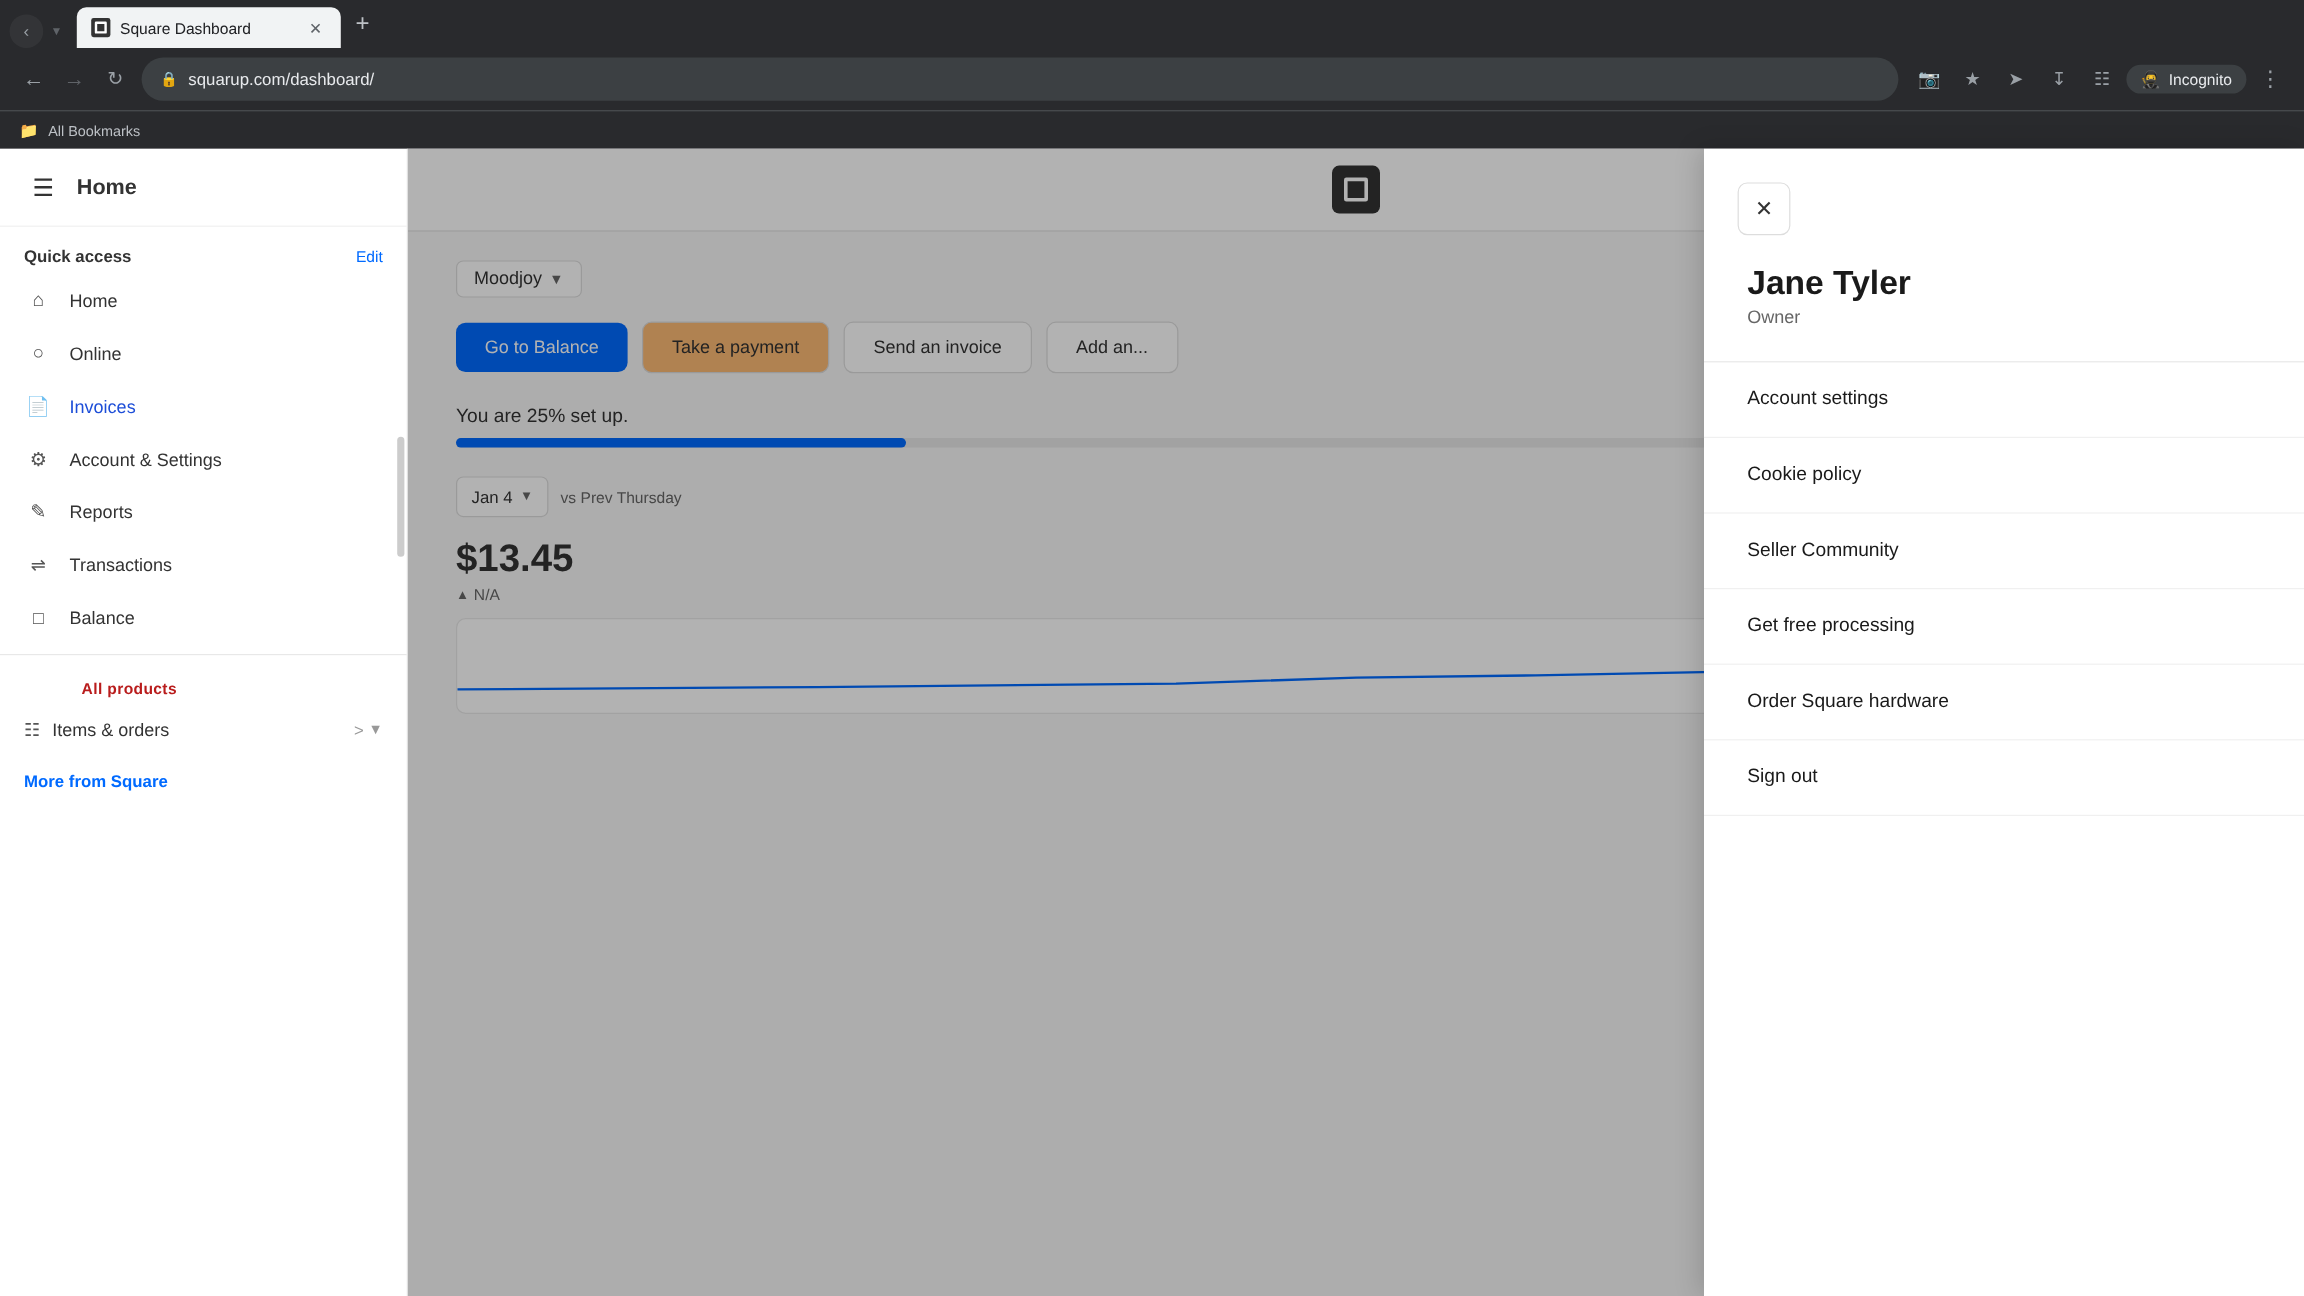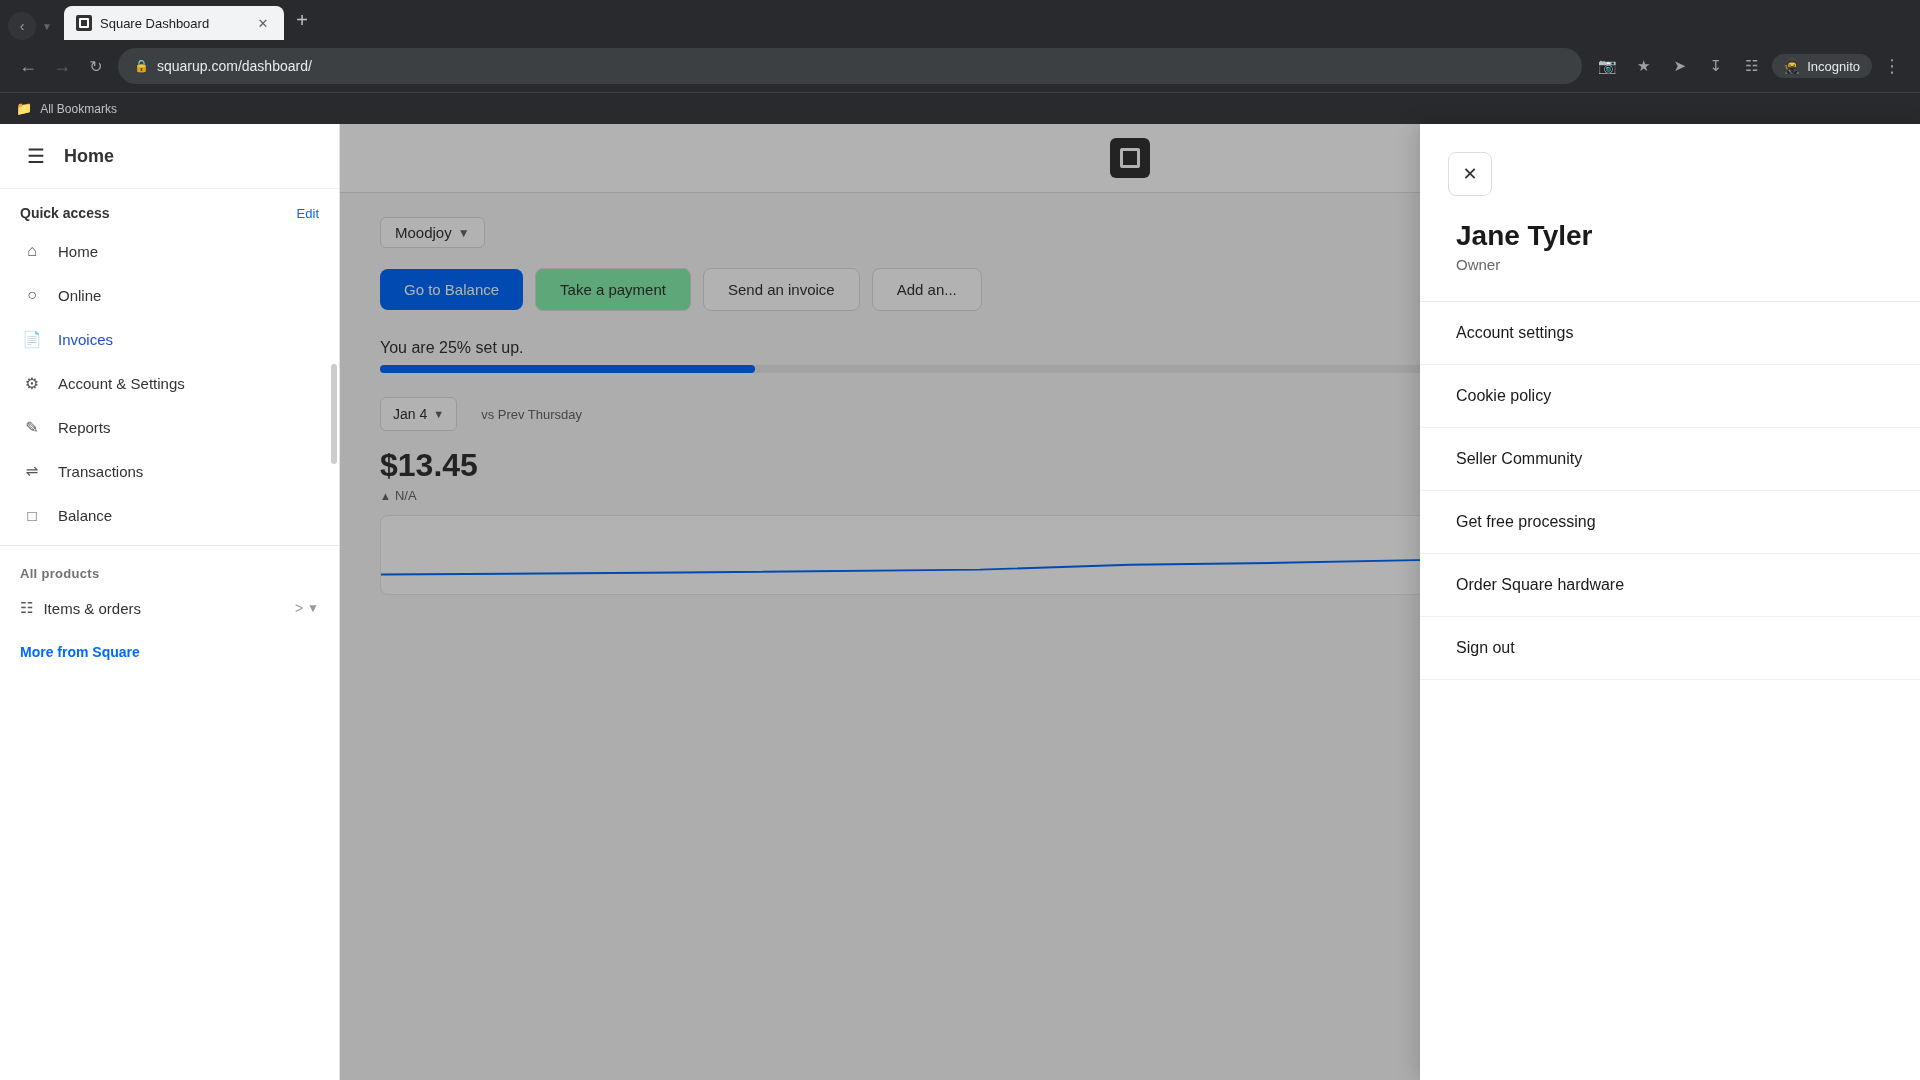--- a/index.html
+++ b/index.html
@@ -101,21 +101,21 @@
         <span style="width:24px;height:24px;display:flex;align-items:center;justify-content:center;color:#555;flex-shrink:0;font-size:15px;">□</span>
         <span style="font-size:15px;color:#333;">Balance</span>
       </div>
     </div>
 
     <div style="width:6px;background:#ccc;border-radius:3px;position:absolute;right:2px;top:240px;height:100px;"></div>
 
     <div style="height:1px;background:#e8e8e8;margin:4px 0;"></div>
 
     <div style="padding:8px 0;">
-      <div style="font-size:13px;font-weight:700;color:#737373;padding:8px 20px;letter-spacing:0.3px;">All products</div>
+      <div style="font-size:13px;font-weight:700;color:#b91c1c;padding:8px 20px;letter-spacing:0.3px;margin-left:48px;">All products</div>
 
       <div style="display:flex;align-items:center;justify-content:space-between;padding:10px 20px;cursor:pointer;">
         <div style="display:flex;align-items:center;gap:10px;">
           <span style="font-size:15px;color:#555;">☷</span>
           <span style="font-size:15px;color:#333;">Items &amp; orders</span>
         </div>
         <div style="display:flex;align-items:center;gap:4px;">
           <span style="color:#999;font-size:14px;">&gt;</span>
           <span style="color:#999;font-size:12px;">▼</span>
         </div>
@@ -138,33 +138,33 @@
     <div style="padding:24px 40px;">
 
       <div style="display:flex;align-items:center;gap:6px;border:1px solid #ddd;border-radius:6px;padding:6px 14px;background:white;cursor:pointer;width:fit-content;margin-bottom:20px;">
         <span style="font-size:15px;font-weight:500;color:#333;">Moodjoy</span>
         <span style="color:#666;font-size:12px;">▼</span>
       </div>
 
 
       <div style="display:flex;align-items:center;gap:12px;margin-bottom:28px;flex-wrap:wrap;">
         <button style="background:#006aff;color:white;border:none;border-radius:8px;padding:12px 24px;font-size:15px;font-weight:500;cursor:pointer;white-space:nowrap;">Go to Balance</button>
-        <button style="background:#86efac;color:#333;border:1px solid #ddd;border-radius:8px;padding:12px 24px;font-size:15px;font-weight:500;cursor:pointer;white-space:nowrap;">Take a payment</button>
+        <button style="background:#fdba74;color:#333;border:1px solid #ddd;border-radius:8px;padding:12px 24px;font-size:15px;font-weight:500;cursor:pointer;white-space:nowrap;">Take a payment</button>
         <button style="background:white;color:#333;border:1px solid #ddd;border-radius:8px;padding:12px 24px;font-size:15px;font-weight:500;cursor:pointer;white-space:nowrap;">Send an invoice</button>
         <button style="background:white;color:#333;border:1px solid #ddd;border-radius:8px;padding:12px 24px;font-size:15px;font-weight:500;cursor:pointer;white-space:nowrap;">Add an...</button>
       </div>
 
       <div style="margin-bottom:24px;">
         <div style="font-size:16px;font-weight:500;color:#333;margin-bottom:8px;">You are 25% set up.</div>
         <div style="width:100%;height:8px;background:#e8e8e8;border-radius:4px;">
           <div style="width:25%;height:100%;background:#006aff;border-radius:4px;"></div>
         </div>
       </div>
 
-      <div style="display:flex;align-items:center;gap:24px;margin-bottom:16px;">
+      <div style="display:flex;align-items:center;gap:10px;margin-bottom:16px;">
         <div style="display:flex;align-items:center;gap:6px;border:1px solid #ddd;border-radius:6px;padding:8px 12px;background:white;cursor:pointer;font-size:14px;color:#333;">
           <span>Jan 4</span>
           <span style="font-size:11px;color:#666;">▼</span>
         </div>
         <span style="font-size:13px;color:#666;">vs Prev Thursday</span>
       </div>
 
       <div>
         <div style="font-size:32px;font-weight:600;color:#333;">$13.45</div>
         <div style="font-size:13px;color:#666;display:flex;align-items:center;gap:4px;margin-top:4px;">

